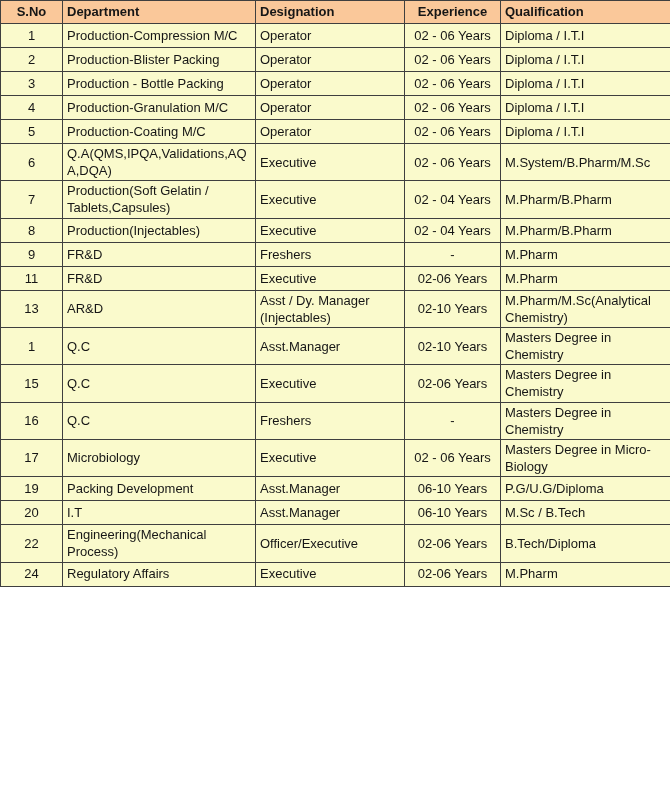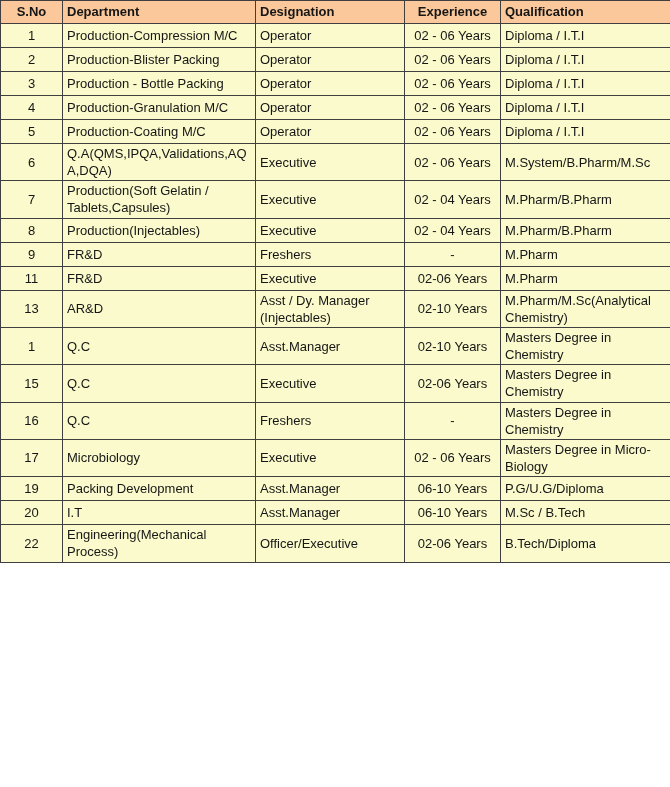--- a/index.html
+++ b/index.html
@@ -182,14 +182,21 @@
         <td class="col-experience">06-10 Years</td>
         <td class="col-qualification">M.Sc / B.Tech</td>
       </tr>
       <tr>
         <td class="col-sno">22</td>
         <td class="col-department">Engineering(Mechanical Process)</td>
         <td class="col-designation">Officer/Executive</td>
         <td class="col-experience">02-06 Years</td>
         <td class="col-qualification">B.Tech/Diploma</td>
       </tr>
+      <tr>
+        <td class="col-sno">24</td>
+        <td class="col-department">Regulatory Affairs</td>
+        <td class="col-designation">Executive</td>
+        <td class="col-experience">02-06 Years</td>
+        <td class="col-qualification">M.Pharm</td>
+      </tr>
     </tbody>
 </table>
 
 </body></html>

